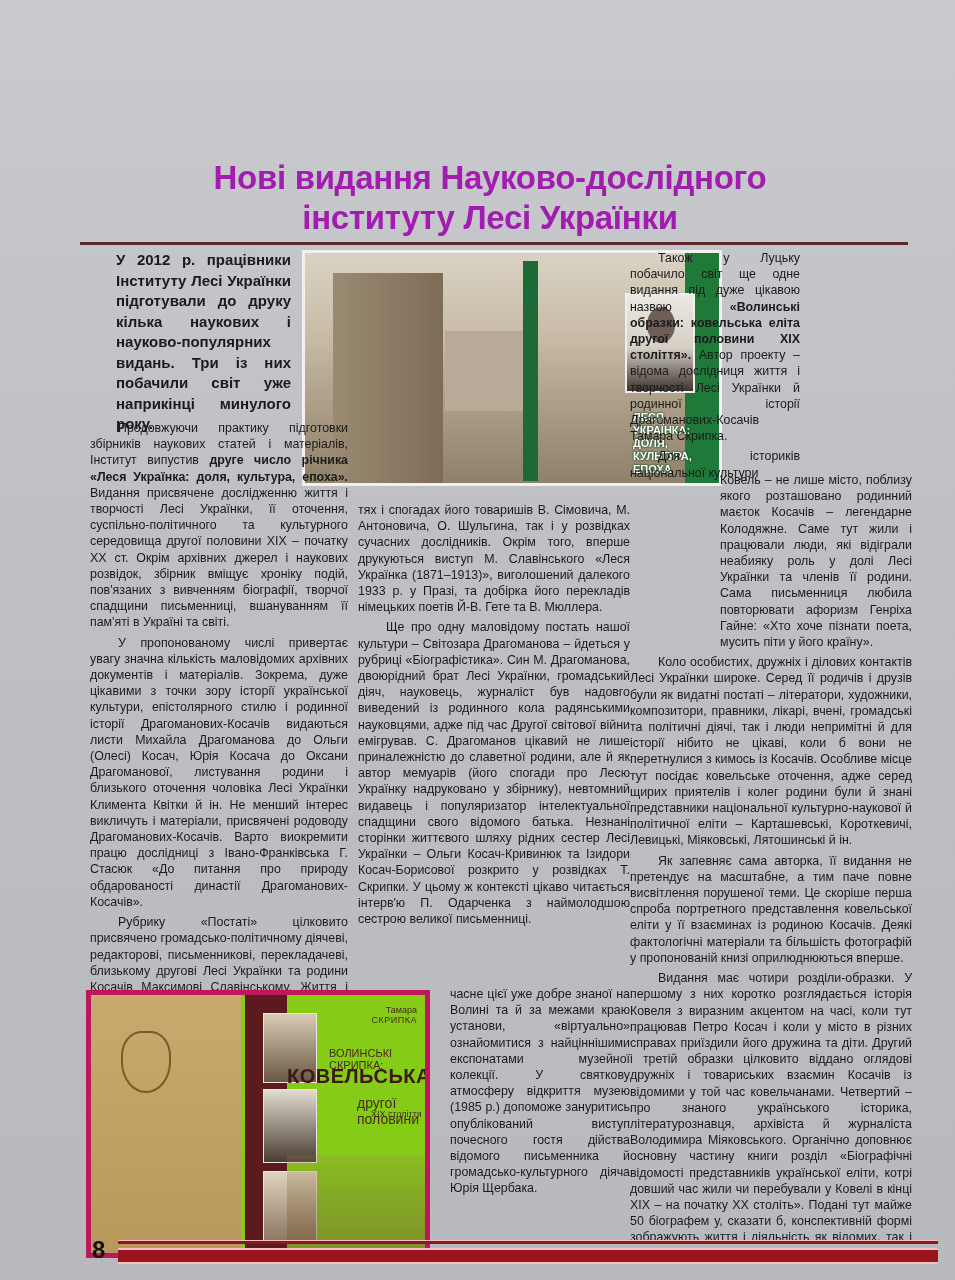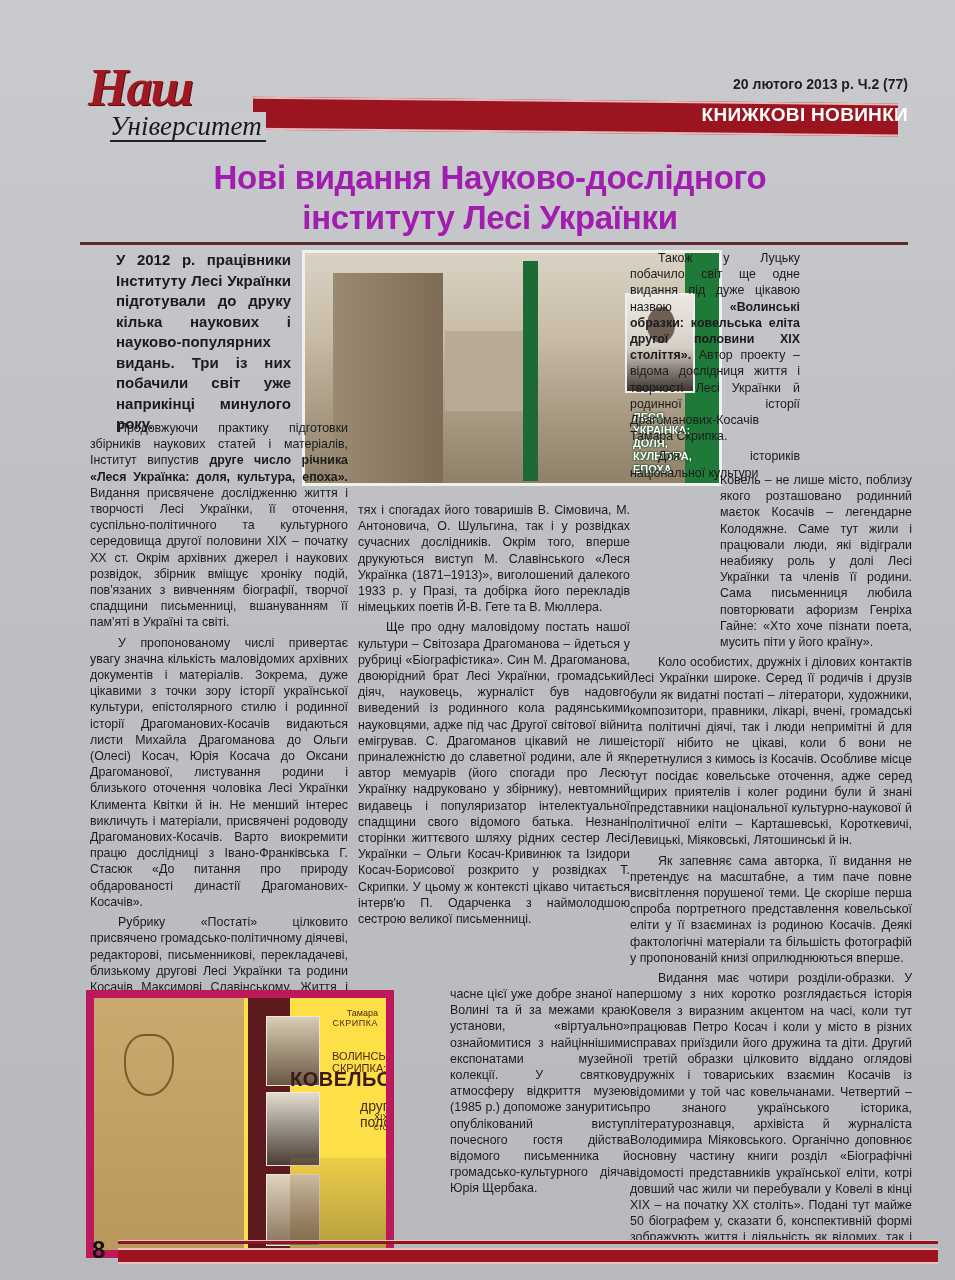--- a/index.html
+++ b/index.html
@@ -81,22 +81,22 @@
     background: linear-gradient(180deg, #ece8e2 0%, #d5cfc6 55%, #3d342d 100%);
     border: 2px solid #eee;
   }
   .portrait-head { position: absolute; left: 20px; top: 12px; width: 28px; height: 36px; border-radius: 50%; background: #6d5f55; }
   .cover-title {
     position: absolute; left: 328px; top: 158px; width: 90px;
     font-size: 11px; font-weight: bold; color: #fff; line-height: 13px;
     text-shadow: 0 0 2px #0b4a20, 0 0 2px #0b4a20;
   }
   .book-bottom {
-    position: absolute; left: 16px; top: 950px; width: 308px; height: 268px;
-    background: #fde047; border: 8px solid #be185d; overflow: hidden;
+    position: absolute; left: 16px; top: 950px; width: 344px; height: 268px;
+    background: #84cc16; border: 5px solid #be185d; overflow: hidden;
   }
   .bb-left { position: absolute; left: 0; top: 0; width: 150px; height: 268px;
     background: linear-gradient(180deg, #c9a96d, #b8985a); }
   .bb-spine { position: absolute; left: 154px; top: 0; width: 42px; height: 268px; background: #5c1a1e; }
   .crest { position: absolute; left: 30px; top: 36px; width: 50px; height: 62px;
     border: 2px solid #7a5a2a; border-radius: 40% 40% 50% 50%; }
   .bb-photo { position: absolute; left: 172px; width: 54px; background: #d6cbb7; border: 1px solid #efe8da; }
   .bb-photo.p1 { top: 18px; height: 70px; background: linear-gradient(180deg,#d9ccb4,#6a5844); }
   .bb-photo.p2 { top: 94px; height: 74px; background: linear-gradient(180deg,#e2dccf,#4a3e34); }
   .bb-photo.p3 { top: 176px; height: 72px; background: linear-gradient(180deg,#e0d3be,#8a7560); }
@@ -114,27 +114,20 @@
     position: absolute; left: 48px; top: 1200px; width: 820px; height: 26px;
   }
   .fb1 { position: absolute; left: 0; top: 0; width: 100%; height: 4px; background: #8e1620; border-top: 1px solid #f0c0c3; }
   .fb2 { position: absolute; left: 0; top: 8px; width: 100%; height: 16px; background: #9a1520; border-top: 2px solid #f0c0c3; border-bottom: 2px solid #f0c0c3; }
 </style>
 </head>
 <body>
 
 <div class="page">
 
-  <div class="masthead">
-    <div class="red-band"></div>
-    <div class="logo-nash">Наш</div>
-    <div class="logo-univ">Університет</div>
-    <div class="issue-date">20 лютого 2013 р. Ч.2  (77)</div>
-    <div class="section-label">КНИЖКОВІ НОВИНКИ</div>
-  </div>
 
   <div class="headline">
     <div>Нові видання Науково-дослідного</div>
     <div>інституту Лесі Українки</div>
   </div>
 
   <div class="rule-top"></div>
 
   <div class="lead">У 2012 р. працівники Інституту Лесі Українки підготували до друку кілька наукових і науково-популярних видань. Три із них побачили світ уже наприкінці минулого року.</div>
 

